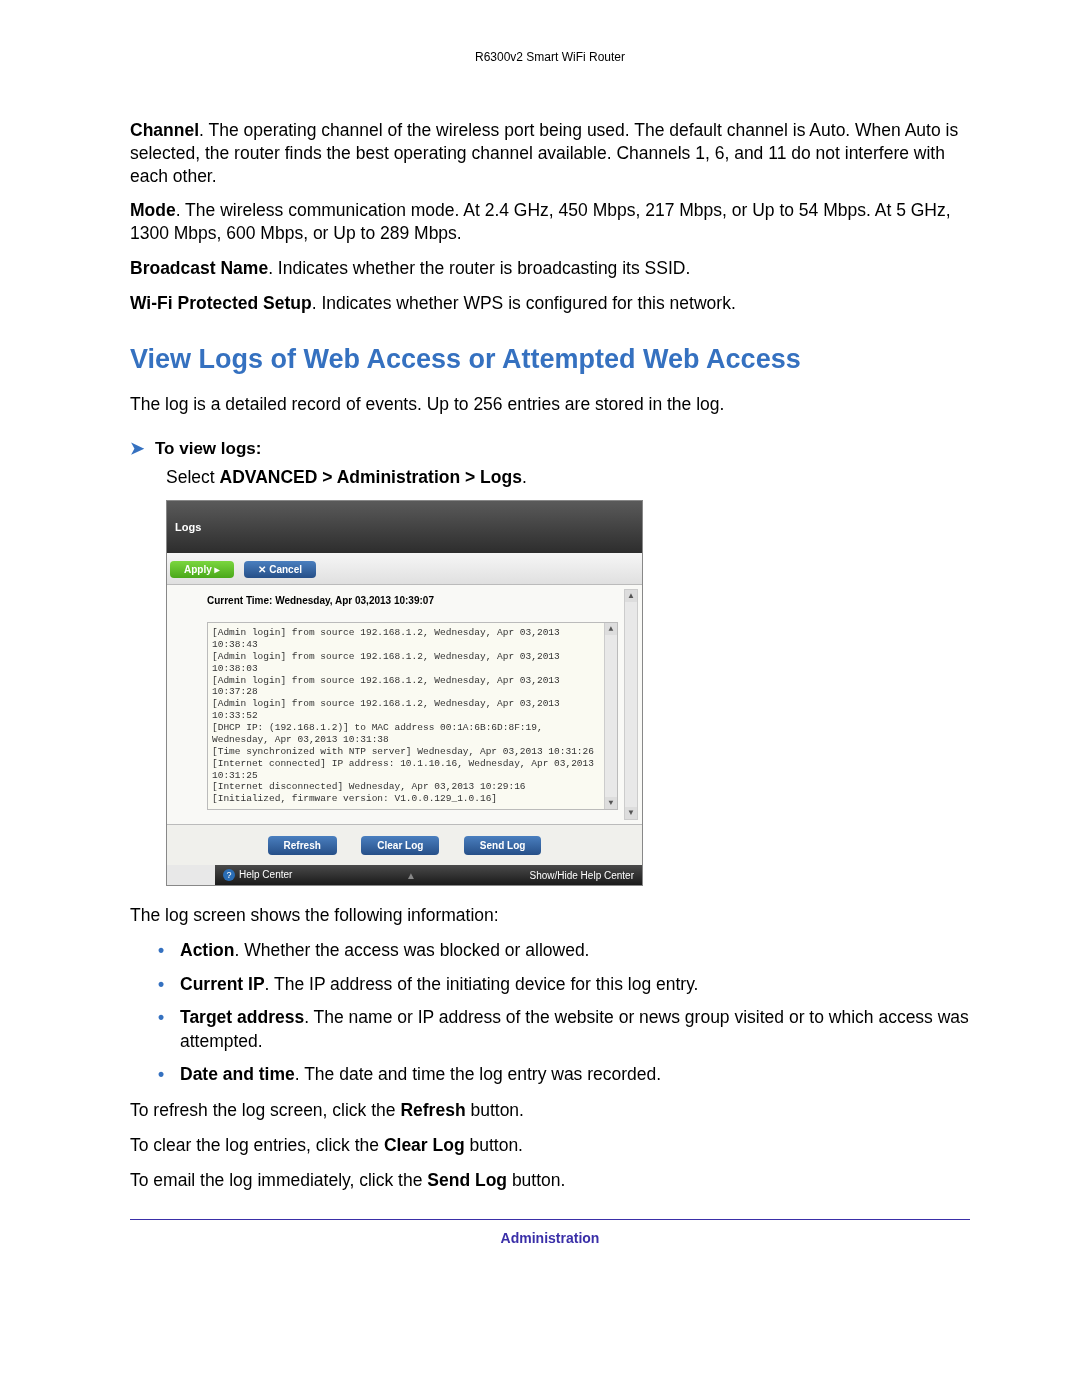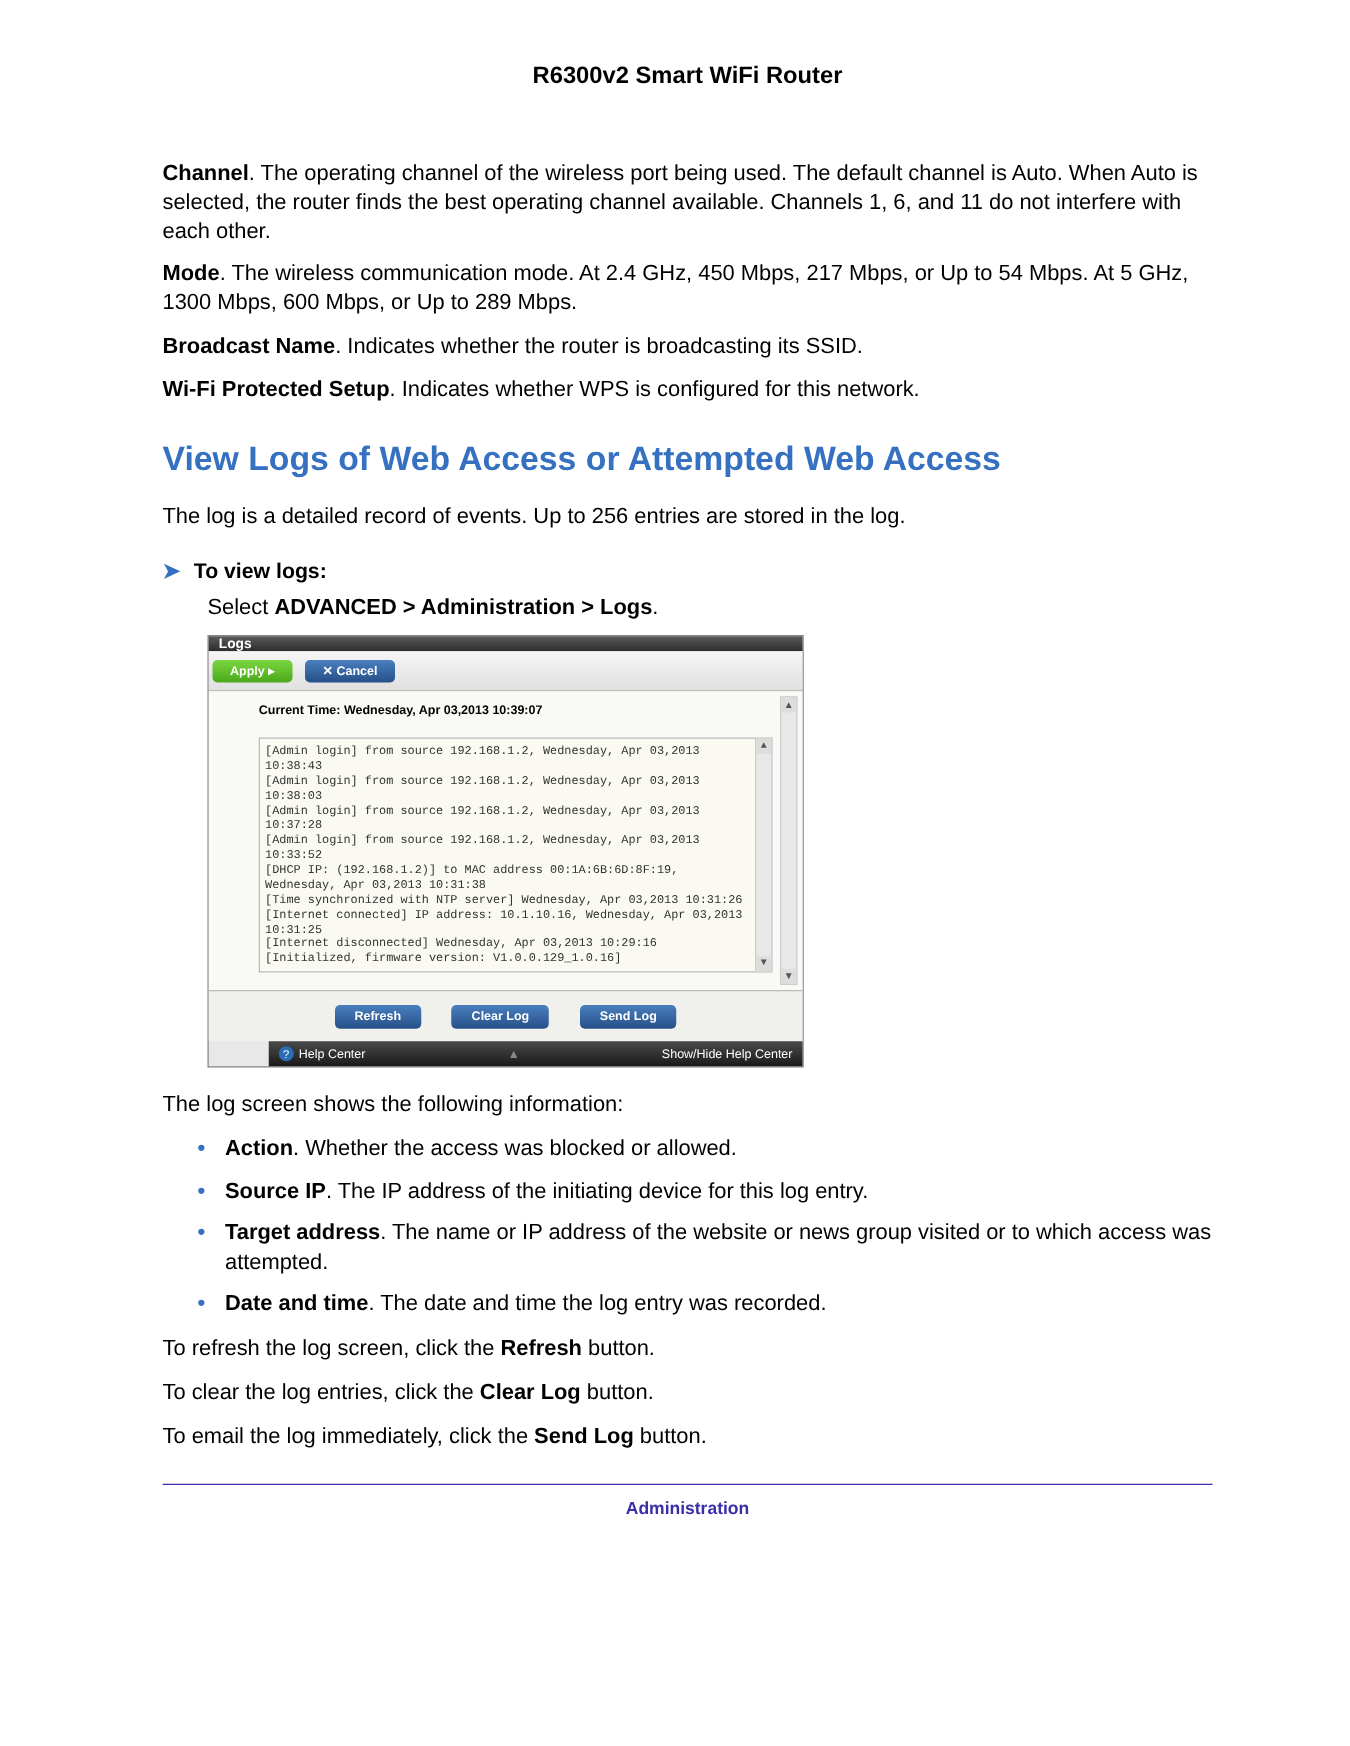--- a/index.html
+++ b/index.html
@@ -8,22 +8,22 @@
     font-family: Arial, Helvetica, sans-serif;
     background: #fff;
     color: #000;
     width: 1080px;
   }
   .page {
     padding: 50px 110px 40px 130px;
   }
   .doc-header {
     text-align: center;
-    font-size: 19px;
-    font-weight: bold;
+    font-size: 12px;
+    font-weight: normal;
     margin-bottom: 55px;
   }
   .para {
     font-size: 17.5px;
     line-height: 1.3;
     margin: 0 0 12px 0;
   }
   .para .bold { font-weight: bold; }
   h2.section-heading {
     color: #3571c0;
@@ -54,21 +54,21 @@
     margin: 8px 0 18px 36px;
     border: 1px solid #888;
     background: #e8e8e8;
     font-family: Arial, sans-serif;
   }
   .ss-titlebar {
     background: linear-gradient(#5a5a5a,#2d2d2d);
     color: #fff;
     font-size: 11px;
     font-weight: bold;
-    padding: 0 8px;
+    padding: 20px 8px;
   }
   .ss-topbtns {
     background: linear-gradient(#f6f6f6,#e0e0e0);
     padding: 6px 0;
     text-align: left;
     border-bottom: 1px solid #bbb;
   }
   .ss-btn {
     display: inline-block;
     font-size: 10px;
@@ -275,21 +275,21 @@
       <span><span class="qmark">?</span><span>Help Center</span></span>
       <span class="chev">▲</span>
       <span>Show/Hide Help Center</span>
     </div>
   </div>
 
   <p class="para">The log screen shows the following information:</p>
 
   <ul class="bullets">
     <li><span class="bold">Action</span><span>. Whether the access was blocked or allowed.</span></li>
-    <li><span class="bold">Source IP</span><span>. The IP address of the initiating device for this log entry.</span></li>
+    <li><span class="bold">Current IP</span><span>. The IP address of the initiating device for this log entry.</span></li>
     <li><span class="bold">Target address</span><span>. The name or IP address of the website or news group visited or to which access was attempted.</span></li>
     <li><span class="bold">Date and time</span><span>. The date and time the log entry was recorded.</span></li>
   </ul>
 
   <p class="para">
     <span>To refresh the log screen, click the </span><span class="bold">Refresh</span><span> button.</span>
   </p>
   <p class="para">
     <span>To clear the log entries, click the </span><span class="bold">Clear Log</span><span> button.</span>
   </p>

